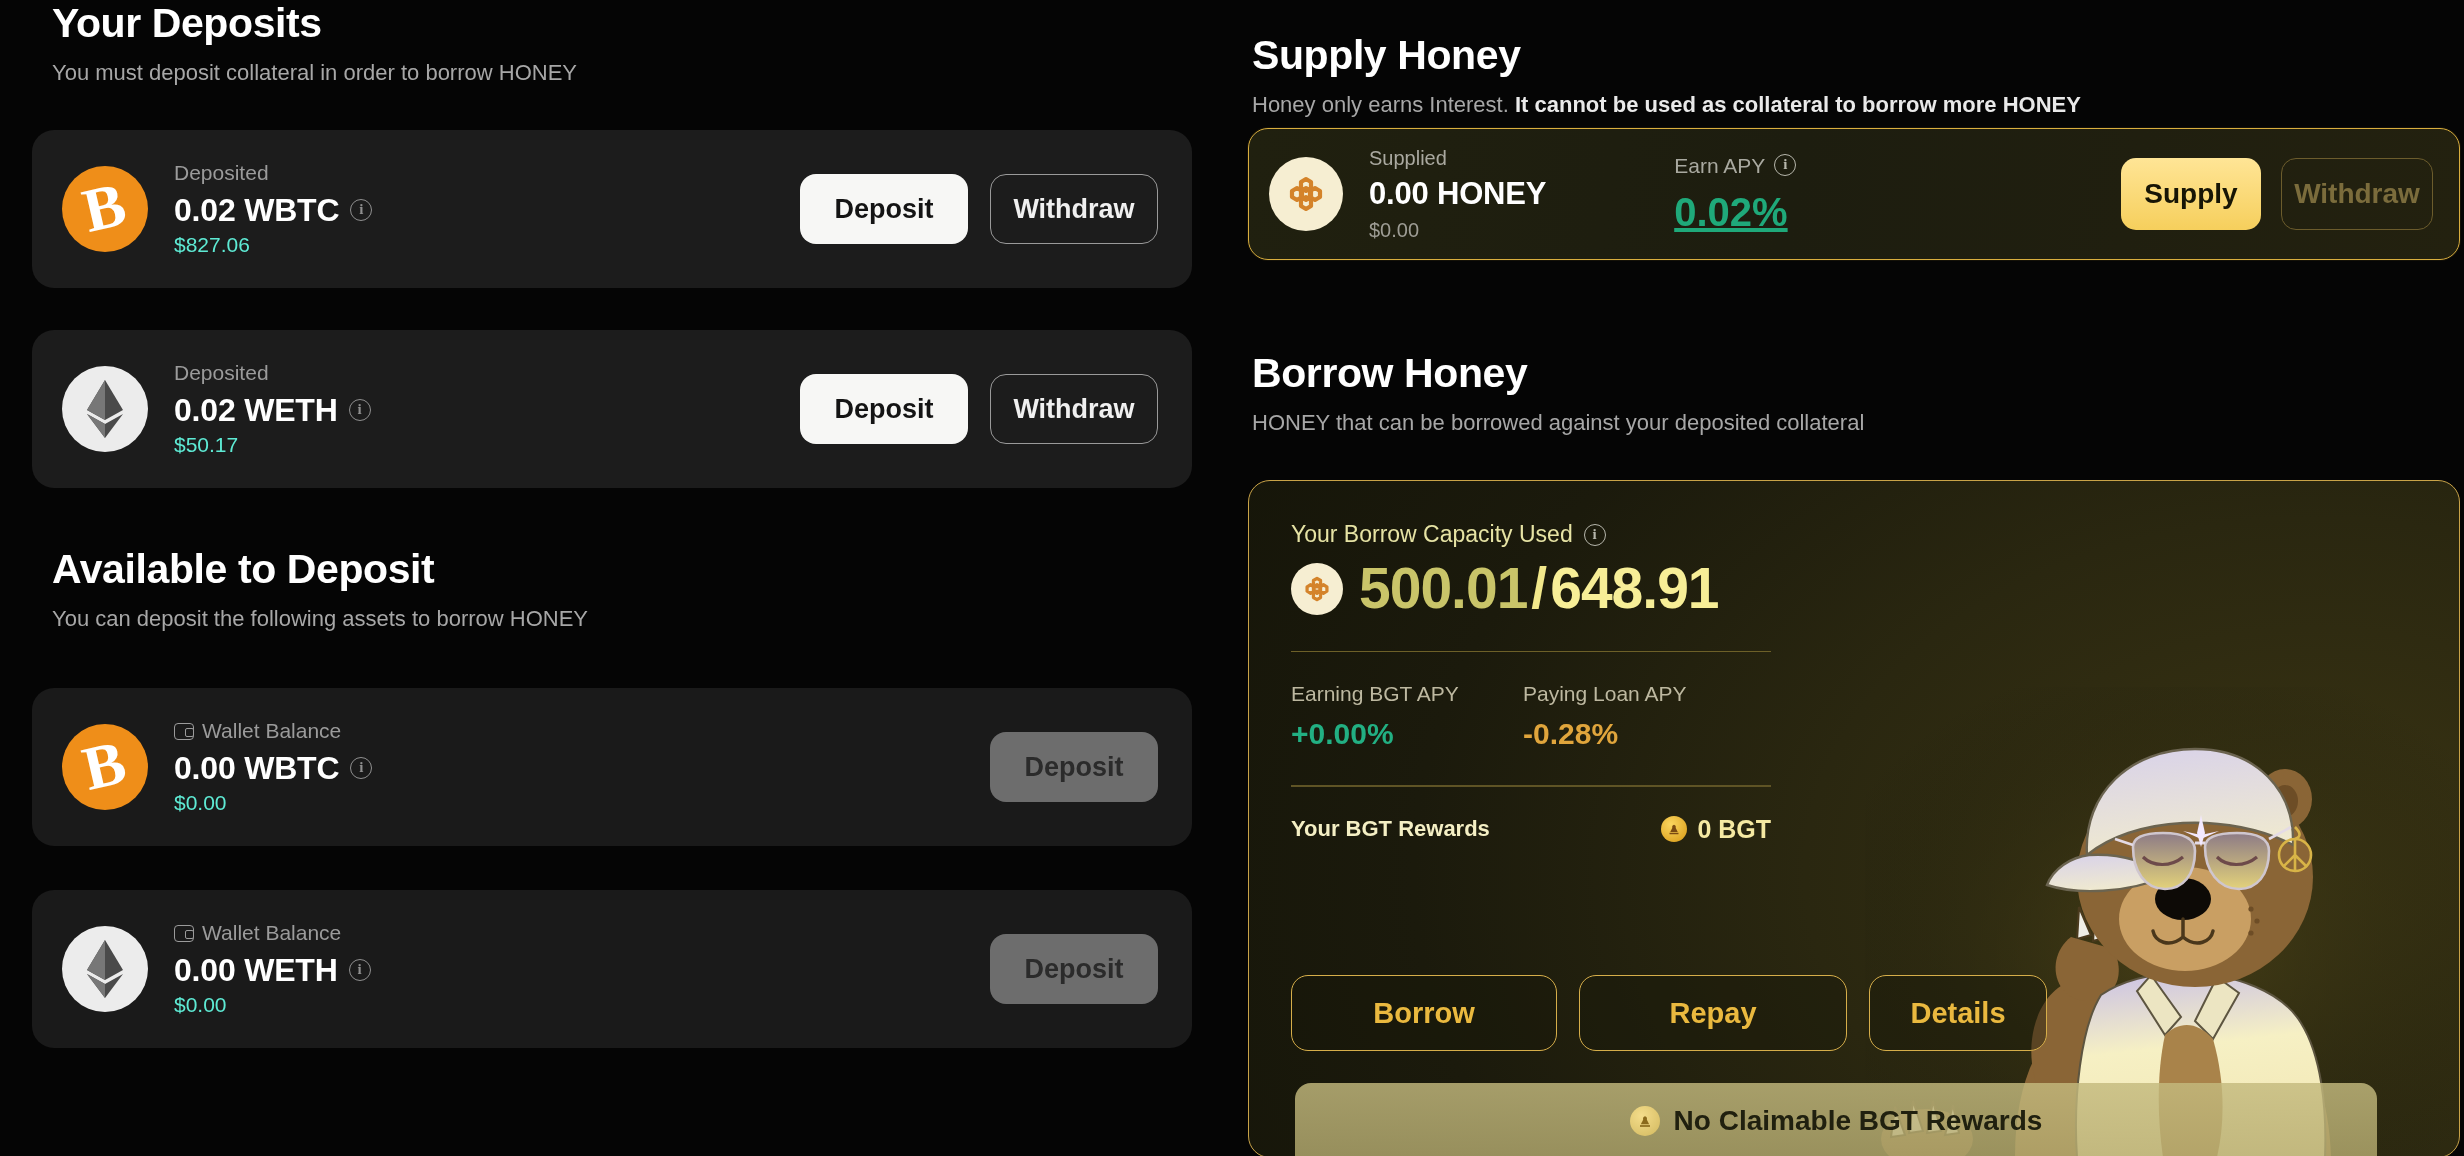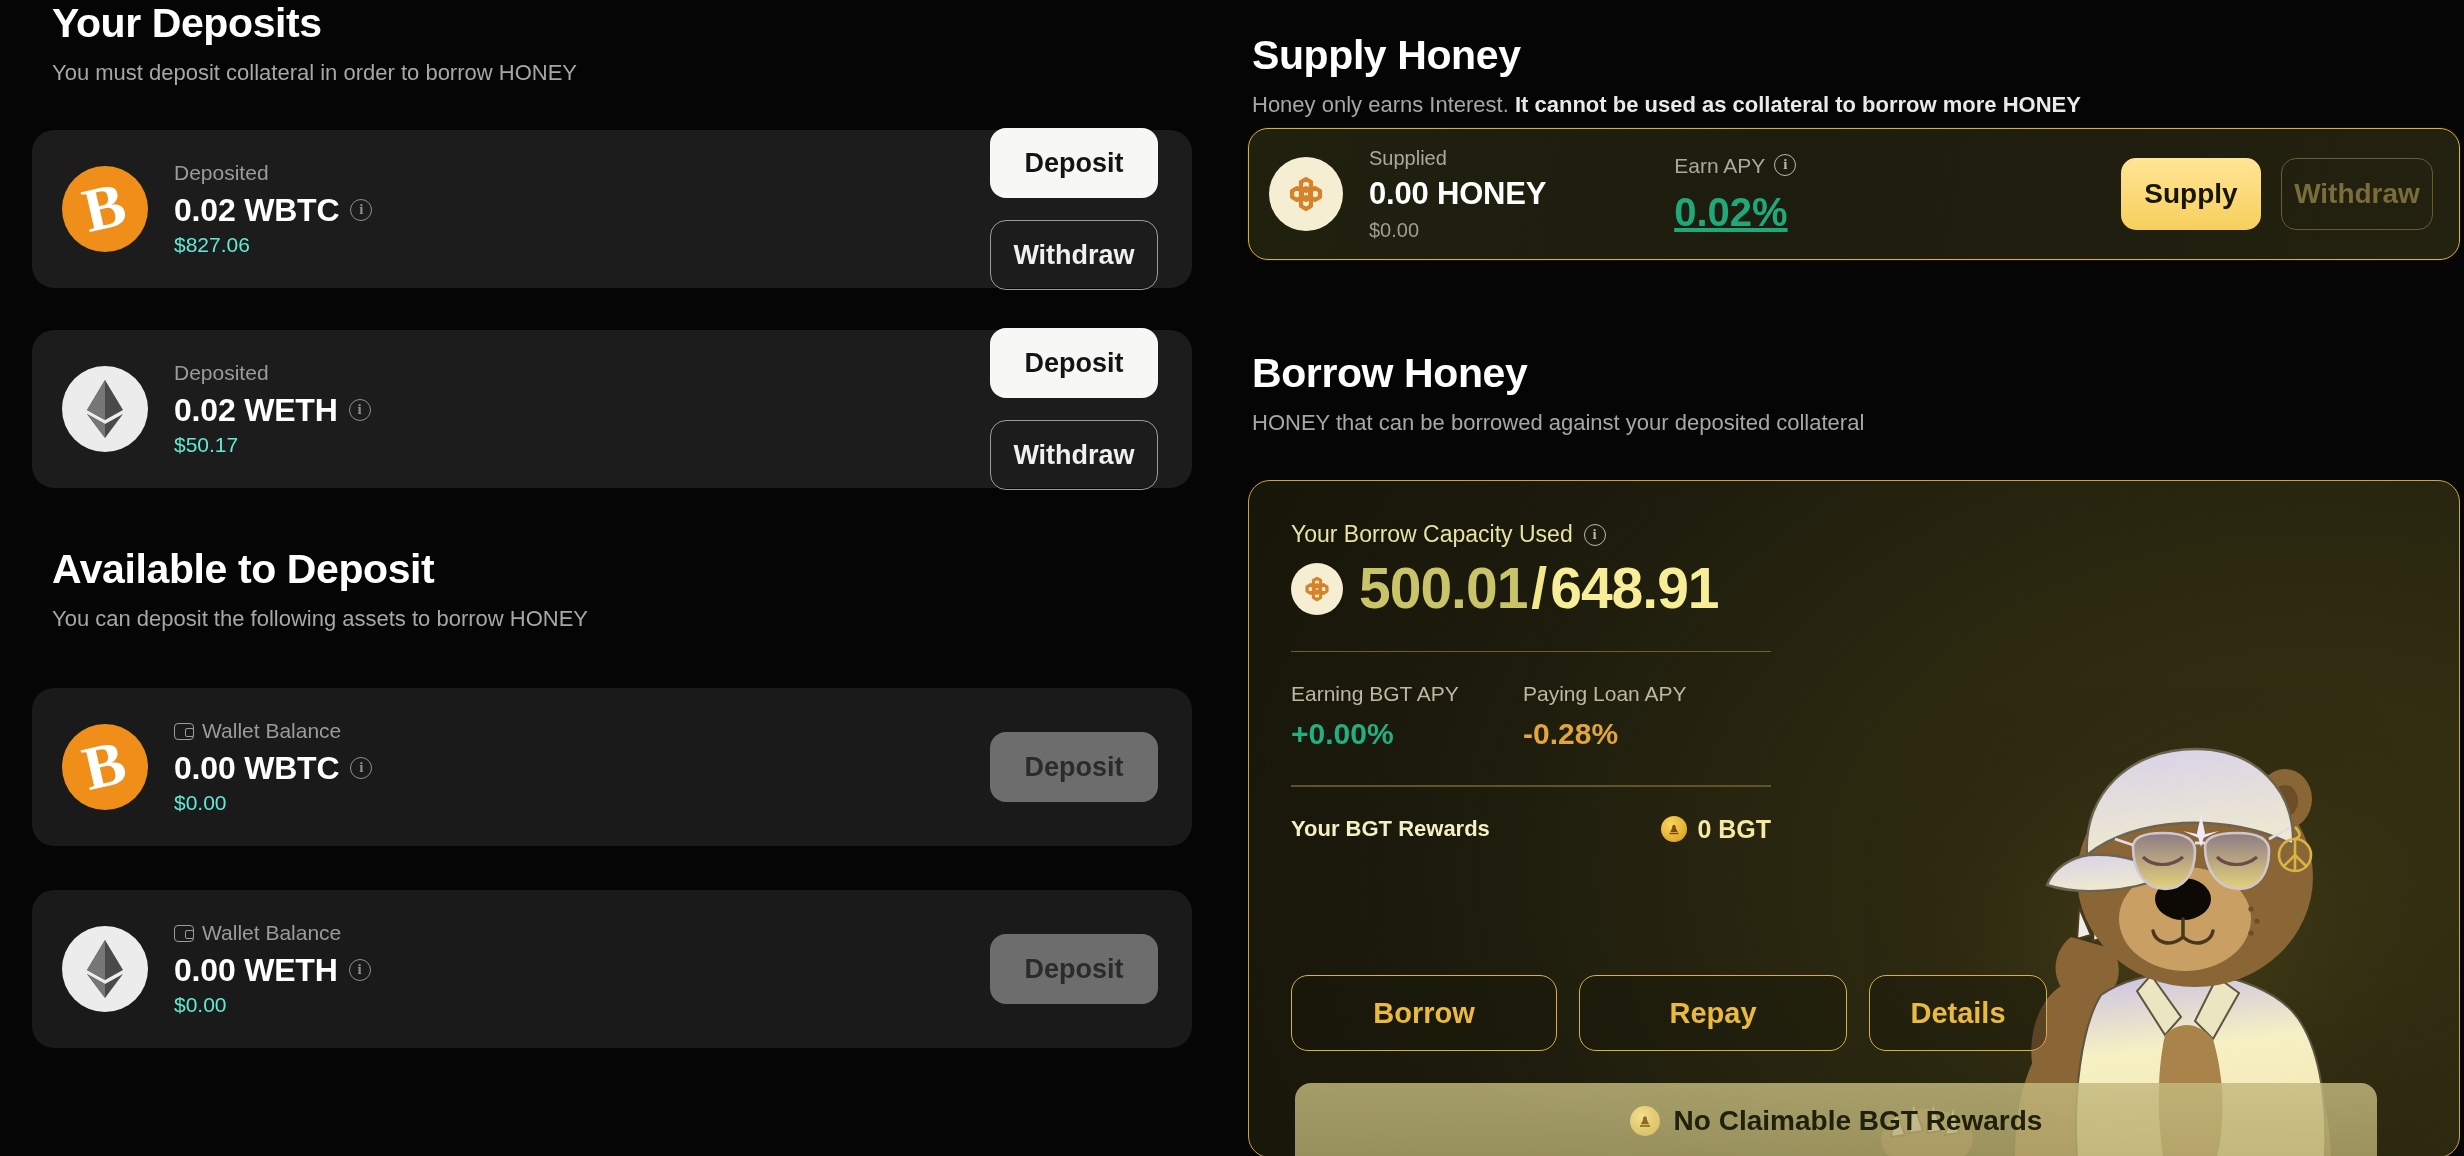--- a/index.html
+++ b/index.html
@@ -61,21 +61,21 @@
   .asset-usd { font-size: 21px; color: #5eead4; margin-top: 4px; }
 
   .info-i {
     width: 22px; height: 22px; border-radius: 50%;
     border: 1.7px solid #8f8f8f; color: #8f8f8f;
     font-size: 15px; font-weight: 700; line-height: 19px;
     text-align: center; font-family: "Liberation Serif", serif;
     display: inline-block;
   }
 
-  .asset-actions { margin-left: auto; display: flex; gap: 22px; align-items: flex-start; flex-direction: column; }
+  .asset-actions { margin-left: auto; display: flex; gap: 22px; align-items: flex-start; }
 
   .btn {
     border-radius: 16px; font-size: 27px; font-weight: 700;
     display: flex; align-items: center; justify-content: center;
     cursor: pointer; white-space: nowrap;
   }
   .btn-deposit {
     background: #f7f7f5; color: #141414;
     width: 168px; height: 70px;
   }

